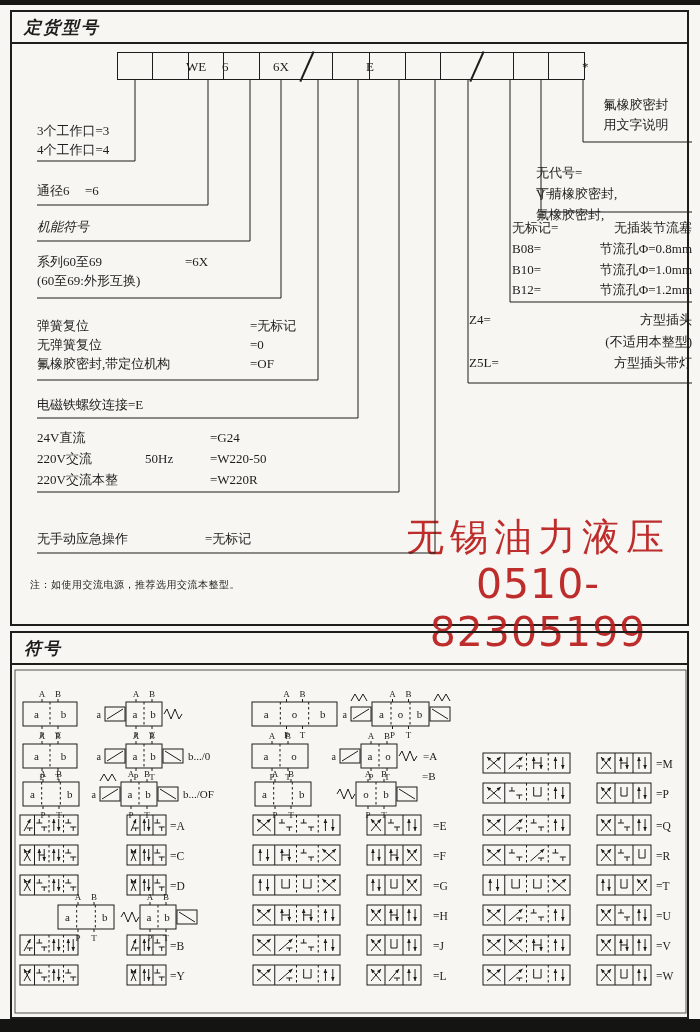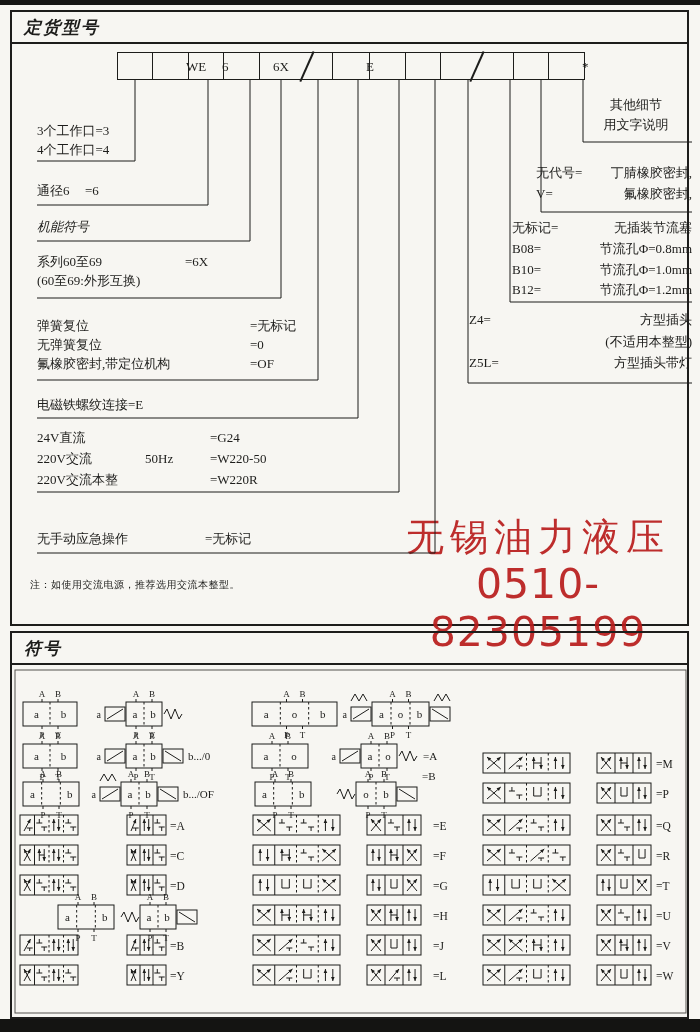--- a/index.html
+++ b/index.html
@@ -31,21 +31,21 @@
   #lg3{left:37px;top:252px;}  #lg3 .v{left:148px;}
   #lg4{left:37px;top:316px;}  #lg4 .v{left:213px;}
   #lg5{left:37px;top:395px;}
   #lg6{left:37px;top:427px;}  #lg6 .lrow{height:21px;line-height:21px;} #lg6 .v{left:173px;} #lg6 .m{left:108px;}
   #lg7{left:37px;top:529px;}  #lg7 .v{left:168px;}
   #note{position:absolute;left:30px;top:578px;font-size:10px;letter-spacing:.5px;}
   
   .rgrp{position:absolute;font-size:13px;}
   .rrow{display:flex;justify-content:space-between;height:20px;line-height:20px;white-space:nowrap;}
   #rg0{left:583px;top:95px;width:106px;text-align:center;} #rg0 .rrow{display:block;}
-  #rg1{left:536px;top:162px;width:156px;} #rg1 .rrow{height:21px;line-height:21px;}
+  #rg1{left:536px;top:162px;width:156px;} #rg1 .rrow{height:21px;line-height:21px;flex-direction:column;}
   #rg2{left:512px;top:218px;width:180px;} #rg2 .rrow{height:20.8px;}
   #rg3{left:469px;top:310px;width:223px;} #rg3 .rrow{height:21.5px;}
   
   #wmark{position:absolute;left:378px;top:514px;width:320px;text-align:center;
          font-family:"DejaVu Sans","Liberation Sans",sans-serif;color:#b91c1c;opacity:.92;}
   #wmark .w1{font-size:38px;letter-spacing:6px;line-height:46px;}
   #wmark .w2{font-size:41px;letter-spacing:1px;line-height:48px;}
   
   #example{position:absolute;left:498px;top:686px;font-size:13.5px;line-height:19.5px;white-space:nowrap;}
   #symsvg{position:absolute;left:0;top:0;pointer-events:none;}
@@ -103,21 +103,21 @@
       <div class="lrow"><span>24V直流</span><span class="v">=G24</span></div>
       <div class="lrow"><span>220V交流</span><span class="m">50Hz</span><span class="v">=W220-50</span></div>
       <div class="lrow"><span>220V交流本整</span><span class="v">=W220R</span></div>
     </div>
 <div id="lg7" class="lgrp">
       <div class="lrow"><span>无手动应急操作</span><span class="v">=无标记</span></div>
     </div>
 <div id="note">注：如使用交流电源，推荐选用交流本整型。</div>
 
 <div id="rg0" class="rgrp">
-      <div class="rrow"><span>其他细节</span></div>
+      <div class="rrow"><span>氟橡胶密封</span></div>
       <div class="rrow"><span>用文字说明</span></div>
     </div>
 <div id="rg1" class="rgrp">
       <div class="rrow">
         <span>无代号=</span>
         <span>丁腈橡胶密封,</span>
       </div>
       <div class="rrow">
         <span>V=</span>
         <span>氟橡胶密封,</span>

